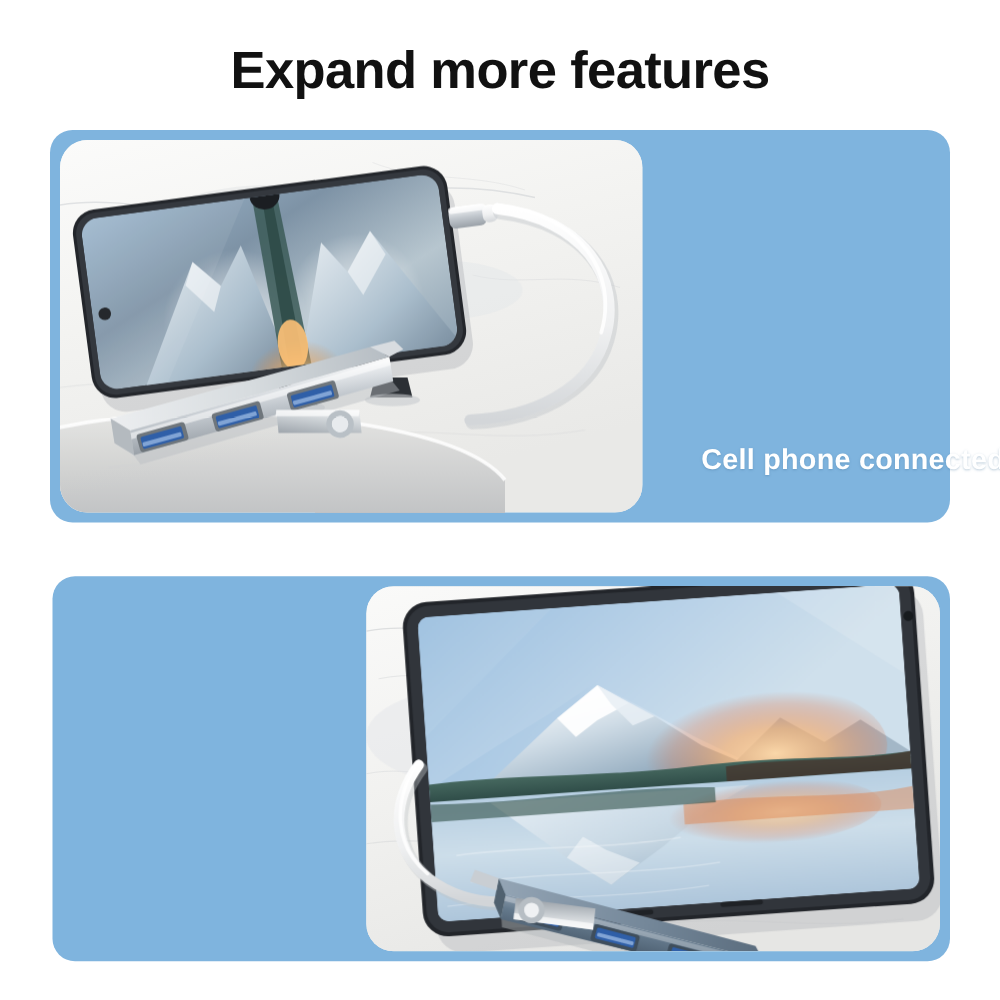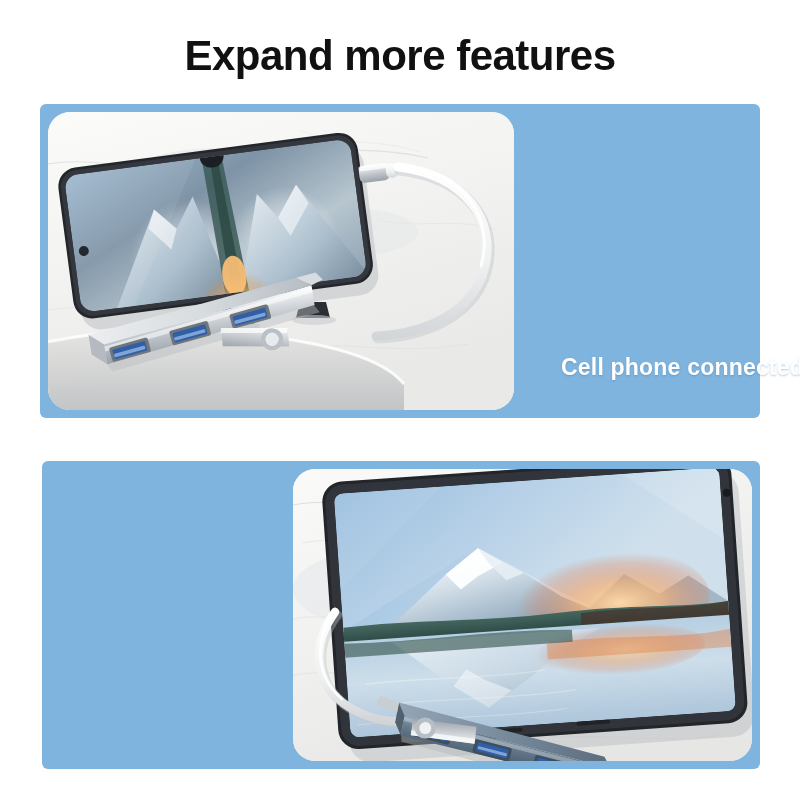--- a/index.html
+++ b/index.html
@@ -25,21 +25,21 @@
     font-weight: bold;
     letter-spacing: -0.5px;
     color: #111111;
     line-height: 1.1;
   }
 
   
   .panel {
     position: absolute;
     background: #7fb4de;
-    border-radius: 6px;
+    border-radius: 18px;
   }
   #panel-phone  { left: 40px;  top: 104px; width: 720px; height: 314px; }
   #panel-tablet { left: 42px;  top: 461px; width: 718px; height: 308px; }
 
   
   .photo {
     position: absolute;
     overflow: hidden;
     border-radius: 22px;
     background: #f2f2f0;

